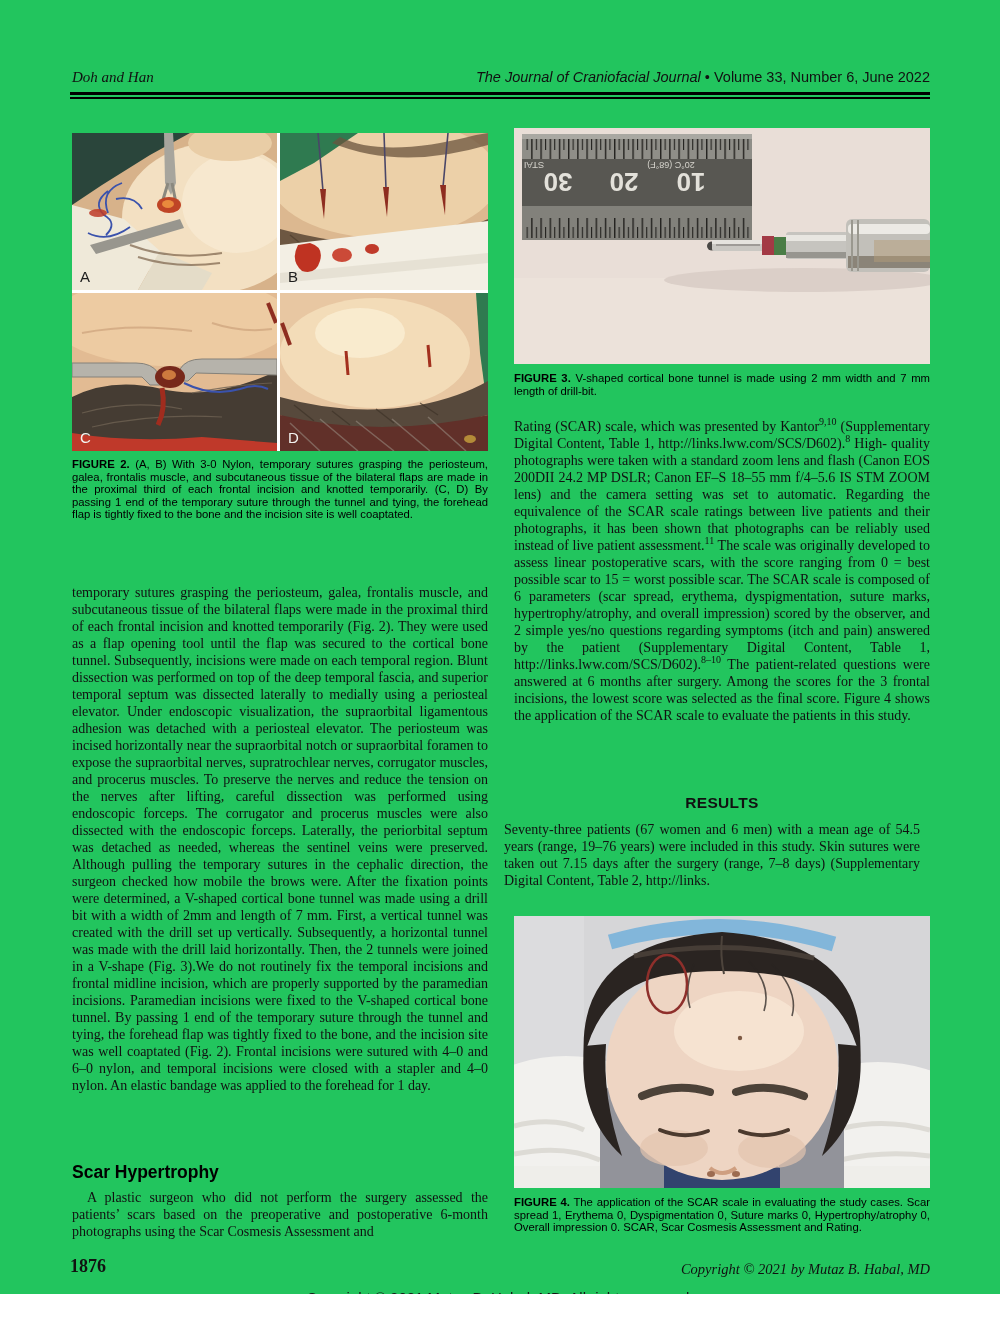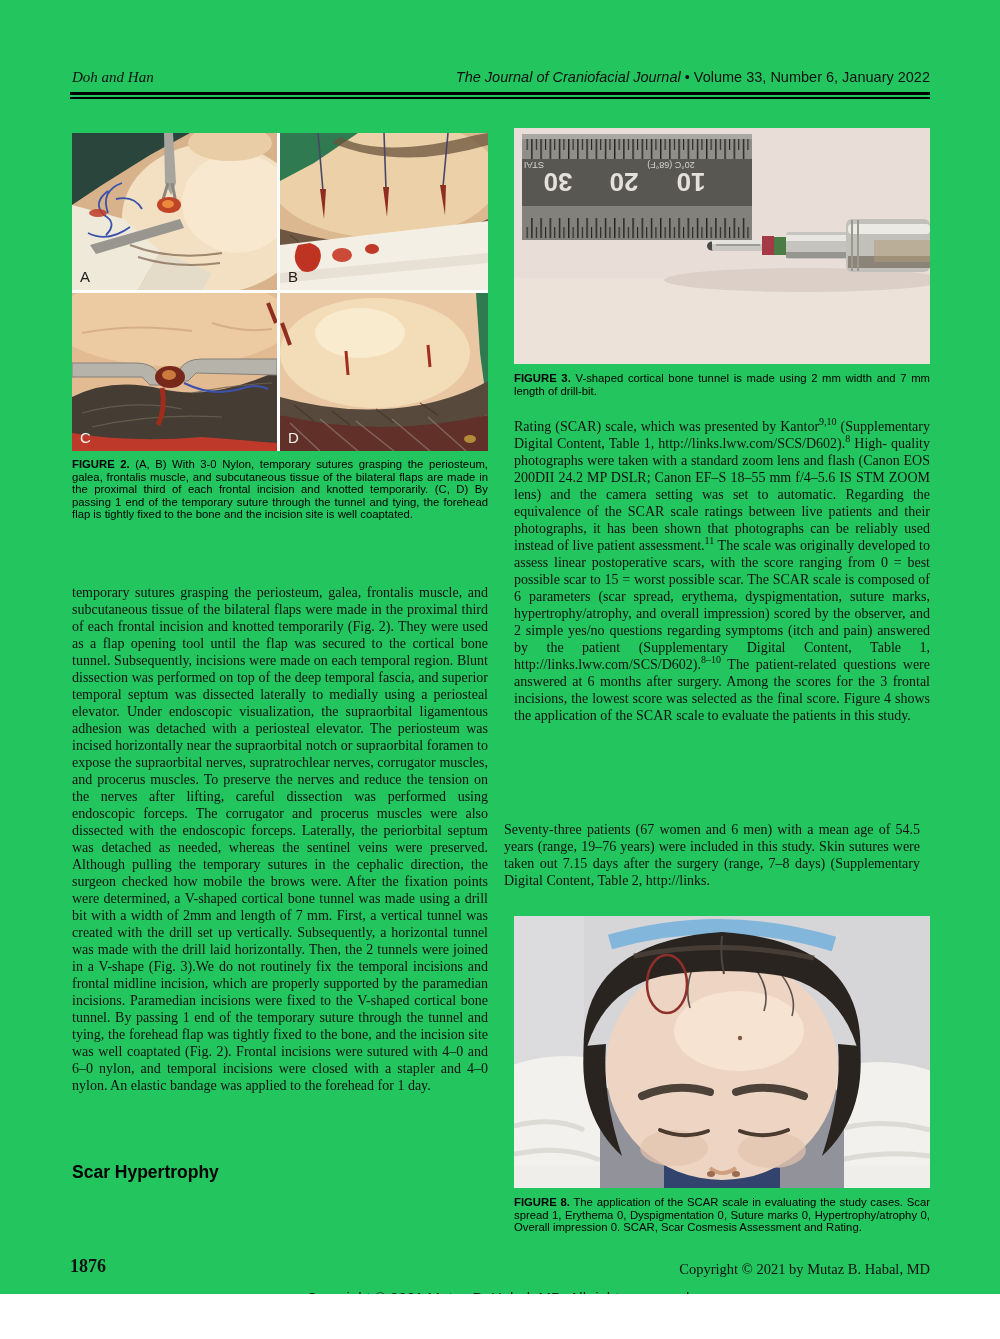--- a/index.html
+++ b/index.html
@@ -42,32 +42,32 @@
   .right-para1 { position:absolute; left:514px; top:418px; width:416px; height:360px; overflow:hidden; }
   .results-heading { position:absolute; left:514px; top:794px; width:416px; text-align:center;
                      font-family:"Liberation Sans", sans-serif; font-weight:bold; font-size:15.5px; letter-spacing:.3px; }
   .right-para2 { position:absolute; left:504px; top:821px; width:416px; height:72px; overflow:hidden; }
   .fig4 { position:absolute; left:514px; top:916px; width:416px; height:272px; }
 
   sup { font-size:10px; line-height:0; }
 
   
   .footer-page { position:absolute; left:70px; top:1256px; font-weight:bold; font-size:18px; }
-  .footer-copy { position:absolute; right:70px; top:1261px; font-size:14.5px;margin-left:38px; }
+  .footer-copy { position:absolute; right:70px; top:1261px; font-style:italic; font-size:14.5px;margin-left:38px; }
   .bottom-copy { position:absolute; left:0; right:0; top:1289px; text-align:center;
                  font-family:"Liberation Sans", sans-serif; font-size:15px; color:#151515; }
 </style>
 </head>
 <body>
 
 <div class="page">
 
   <div class="header-authors">Doh and Han</div>
   <div class="header-journal">
-    <span class="jname">The Journal of Craniofacial Journal</span><span> • Volume 33, Number 6, January 2022</span>
+    <span class="jname">The Journal of Craniofacial Journal</span><span> • Volume 33, Number 6, June 2022</span>
   </div>
   <div class="header-rule"></div>
 
   <div class="fig2">
     <div class="panel">
       <svg width="205" height="157" viewBox="0 0 205 157">
         <rect width="205" height="157" fill="#d7b28a"></rect>
         <ellipse cx="142" cy="85" rx="92" ry="75" fill="#f3e0c2"></ellipse>
         <ellipse cx="165" cy="70" rx="55" ry="50" fill="#f7ead2" opacity="0.8"></ellipse>
         <path d="M0 0 L118 0 L78 22 L30 52 L0 72 Z" fill="#2a453b"></path>
@@ -150,20 +150,21 @@
       <span class="panel-label light">D</span>
     </div>
   </div>
 
   <div class="caption fig2-caption">
     <span class="cap-label">FIGURE 2.</span><span>  (A, B) With 3-0 Nylon, temporary sutures grasping the periosteum, galea, frontalis muscle, and subcutaneous tissue of the bilateral flaps are made in the proximal third of each frontal incision and knotted temporarily. (C, D) By passing 1 end of the temporary suture through the tunnel and tying, the forehead flap is tightly fixed to the bone and the incision site is well coaptated.</span>
   </div>
 
   <div class="body-text left-para1">temporary sutures grasping the periosteum, galea, frontalis muscle, and subcutaneous tissue of the bilateral flaps were made in the proximal third of each frontal incision and knotted temporarily (Fig. 2). They were used as a flap opening tool until the flap was secured to the cortical bone tunnel. Subsequently, incisions were made on each temporal region. Blunt dissection was performed on top of the deep temporal fascia, and superior temporal septum was dissected laterally to medially using a periosteal elevator. Under endoscopic visualization, the supraorbital ligamentous adhesion was detached with a periosteal elevator. The periosteum was incised horizontally near the supraorbital notch or supraorbital foramen to expose the supraorbital nerves, supratrochlear nerves, corrugator muscles, and procerus muscles. To preserve the nerves and reduce the tension on the nerves after lifting, careful dissection was performed using endoscopic forceps. The corrugator and procerus muscles were also dissected with the endoscopic forceps. Laterally, the periorbital septum was detached as needed, whereas the sentinel veins were preserved. Although pulling the temporary sutures in the cephalic direction, the surgeon checked how mobile the brows were. After the fixation points were determined, a V-shaped cortical bone tunnel was made using a drill bit with a width of 2mm and length of 7 mm. First, a vertical tunnel was created with the drill set up vertically. Subsequently, a horizontal tunnel was made with the drill laid horizontally. Then, the 2 tunnels were joined in a V-shape (Fig. 3).We do not routinely fix the temporal incisions and frontal midline incision, which are properly supported by the paramedian incisions. Paramedian incisions were fixed to the V-shaped cortical bone tunnel. By passing 1 end of the temporary suture through the tunnel and tying, the forehead flap was tightly fixed to the bone, and the incision site was well coaptated (Fig. 2). Frontal incisions were sutured with 4–0 and 6–0 nylon, and temporal incisions were closed with a stapler and 4–0 nylon. An elastic bandage was applied to the forehead for 1 day.</div>
   <div class="section-heading">Scar Hypertrophy</div>
+  <div class="body-text left-para2 indent">A plastic surgeon who did not perform the surgery assessed the patients’ scars based on the preoperative and postoperative 6-month photographs using the Scar Cosmesis Assessment and</div>
 
   <svg class="fig3" width="416" height="236" viewBox="0 0 416 236">
     <defs>
       <pattern id="ticksT" x="8" y="11" width="9.2" height="20" patternUnits="userSpaceOnUse">
         <rect x="0" y="0" width="1.4" height="20" fill="#23221f"></rect>
         <rect x="4.6" y="0" width="1.1" height="11" fill="#23221f"></rect>
       </pattern>
       <pattern id="ticksB" x="8" y="78" width="9.2" height="32" patternUnits="userSpaceOnUse">
         <rect x="0" y="12" width="1.4" height="20" fill="#23221f"></rect>
         <rect x="4.6" y="21" width="1.1" height="11" fill="#23221f"></rect>
@@ -202,20 +203,21 @@
       <rect x="360" y="112" width="56" height="22" fill="#b39c78" opacity="0.5"></rect>
       <path d="M338 92 V143 M344 92 V143" stroke="#9a988f" stroke-width="2"></path>
     </g>
   </svg>
 
   <div class="caption fig3-caption">
     <span class="cap-label">FIGURE 3.</span><span>  V-shaped cortical bone tunnel is made using 2 mm width and 7 mm length of drill-bit.</span>
   </div>
 
   <div class="body-text right-para1"><span>Rating (SCAR) scale, which was presented by Kantor</span><sup>9,10</sup><span> (Supplementary Digital Content, Table 1, http://links.lww.com/SCS/D602).</span><sup>8</sup><span> High- quality photographs were taken with a standard zoom lens and flash (Canon EOS 200DII 24.2 MP DSLR; Canon EF–S 18–55 mm f/4–5.6 IS STM ZOOM lens) and the camera setting was set to automatic. Regarding the equivalence of the SCAR scale ratings between live patients and their photographs, it has been shown that photographs can be reliably used instead of live patient assessment.</span><sup>11</sup><span> The scale was originally developed to assess linear postoperative scars, with the score ranging from 0 = best possible scar to 15 = worst possible scar. The SCAR scale is composed of 6 parameters (scar spread, erythema, dyspigmentation, suture marks, hypertrophy/atrophy, and overall impression) scored by the observer, and 2 simple yes/no questions regarding symptoms (itch and pain) answered by the patient (Supplementary Digital Content, Table 1, http://links.lww.com/SCS/D602).</span><sup>8–10</sup><span> The patient-related questions were answered at 6 months after surgery. Among the scores for the 3 frontal incisions, the lowest score was selected as the final score. Figure 4 shows the application of the SCAR scale to evaluate the patients in this study.</span></div>
+  <div class="results-heading">RESULTS</div>
   <div class="body-text right-para2">Seventy-three patients (67 women and 6 men) with a mean age of 54.5 years (range, 19–76 years) were included in this study. Skin sutures were taken out 7.15 days after the surgery (range, 7–8 days) (Supplementary Digital Content, Table 2, http://links.</div>
 
   <svg class="fig4" width="416" height="272" viewBox="0 0 416 272">
     <rect width="416" height="272" fill="#d6d6d8"></rect>
     <rect x="0" width="70" height="272" fill="#dcdcde"></rect>
     <g>
       <ellipse cx="52" cy="235" rx="125" ry="95" fill="#f2f1ee"></ellipse>
       <ellipse cx="364" cy="238" rx="125" ry="92" fill="#f2f1ee"></ellipse>
       <rect y="250" width="416" height="22" fill="#efeeea"></rect>
       <path d="M0 210 Q40 200 70 214 M0 238 Q50 228 86 244 M330 212 Q370 202 416 214 M326 244 Q370 234 416 240" stroke="#dddbd5" stroke-width="5" fill="none"></path>
@@ -243,20 +245,20 @@
       <path d="M226 215 Q250 224 274 214" stroke="#4b3a2e" stroke-width="4" fill="none" stroke-linecap="round"></path>
       <path d="M196 252 Q208 262 222 252" stroke="#cf9f80" stroke-width="4" fill="none"></path>
       <ellipse cx="197" cy="258" rx="4" ry="3" fill="#9c6b50"></ellipse>
       <ellipse cx="222" cy="258" rx="4" ry="3" fill="#9c6b50"></ellipse>
       <circle cx="226" cy="122" r="2.2" fill="#7d5a44"></circle>
       <ellipse cx="153" cy="68" rx="20" ry="29" fill="none" stroke="#8e2f2b" stroke-width="2.5"></ellipse>
     </g>
   </svg>
 
   <div class="caption fig4-caption">
-    <span class="cap-label">FIGURE 8.</span><span>  The application of the SCAR scale in evaluating the study cases. Scar spread 1, Erythema 0, Dyspigmentation 0, Suture marks 0, Hypertrophy/atrophy 0, Overall impression 0. SCAR, Scar Cosmesis Assessment and Rating.</span>
+    <span class="cap-label">FIGURE 4.</span><span>  The application of the SCAR scale in evaluating the study cases. Scar spread 1, Erythema 0, Dyspigmentation 0, Suture marks 0, Hypertrophy/atrophy 0, Overall impression 0. SCAR, Scar Cosmesis Assessment and Rating.</span>
   </div>
 
   <div class="footer-page">1876</div>
   <div class="footer-copy">Copyright © 2021 by Mutaz B. Habal, MD</div>
   <div class="bottom-copy">Copyright © 2021 Mutaz B. Habal, MD. All rights reserved.</div>
 
 </div>
 
 </body></html>

